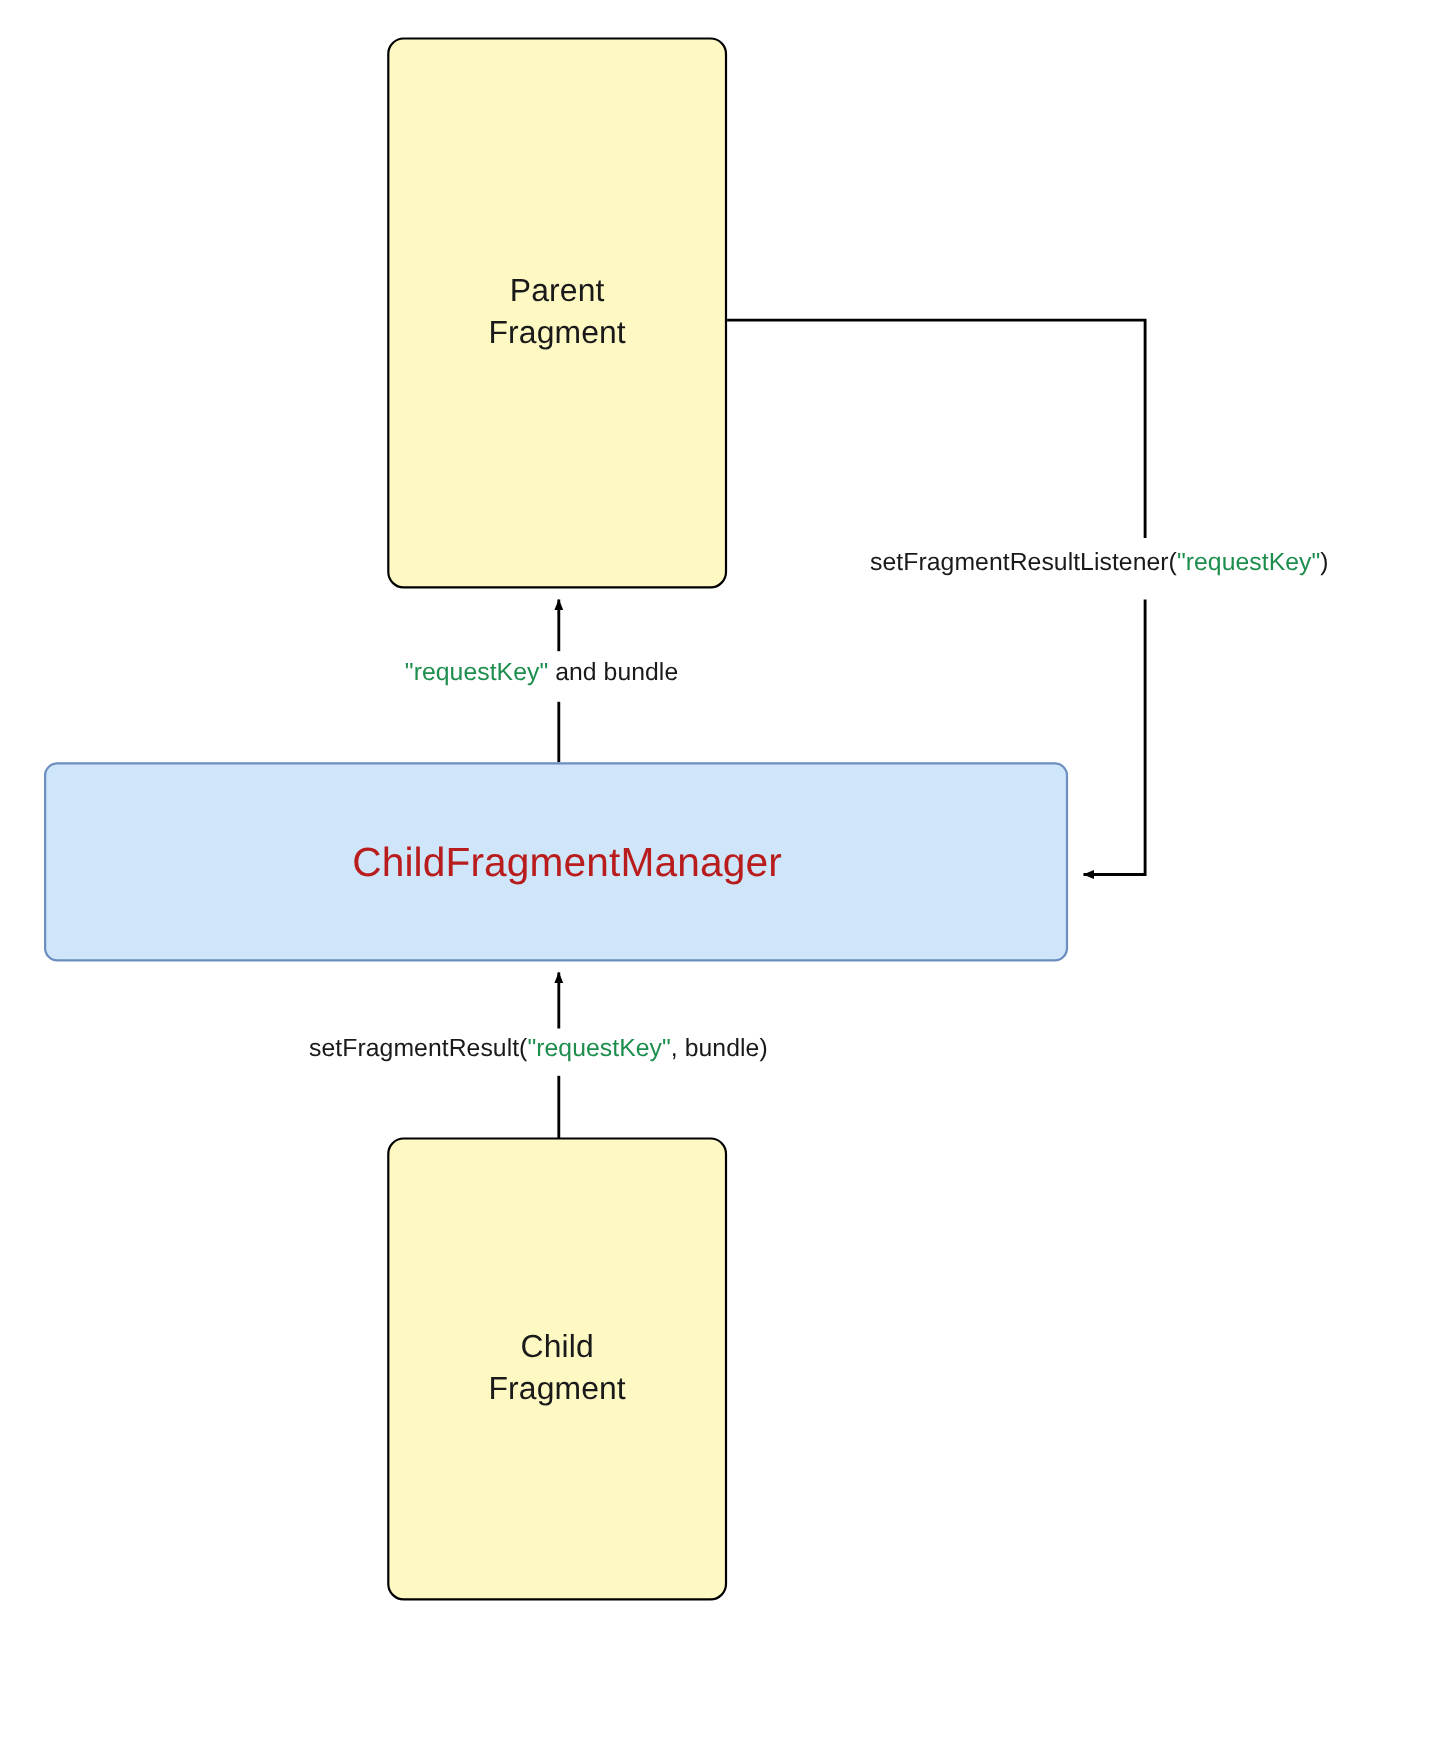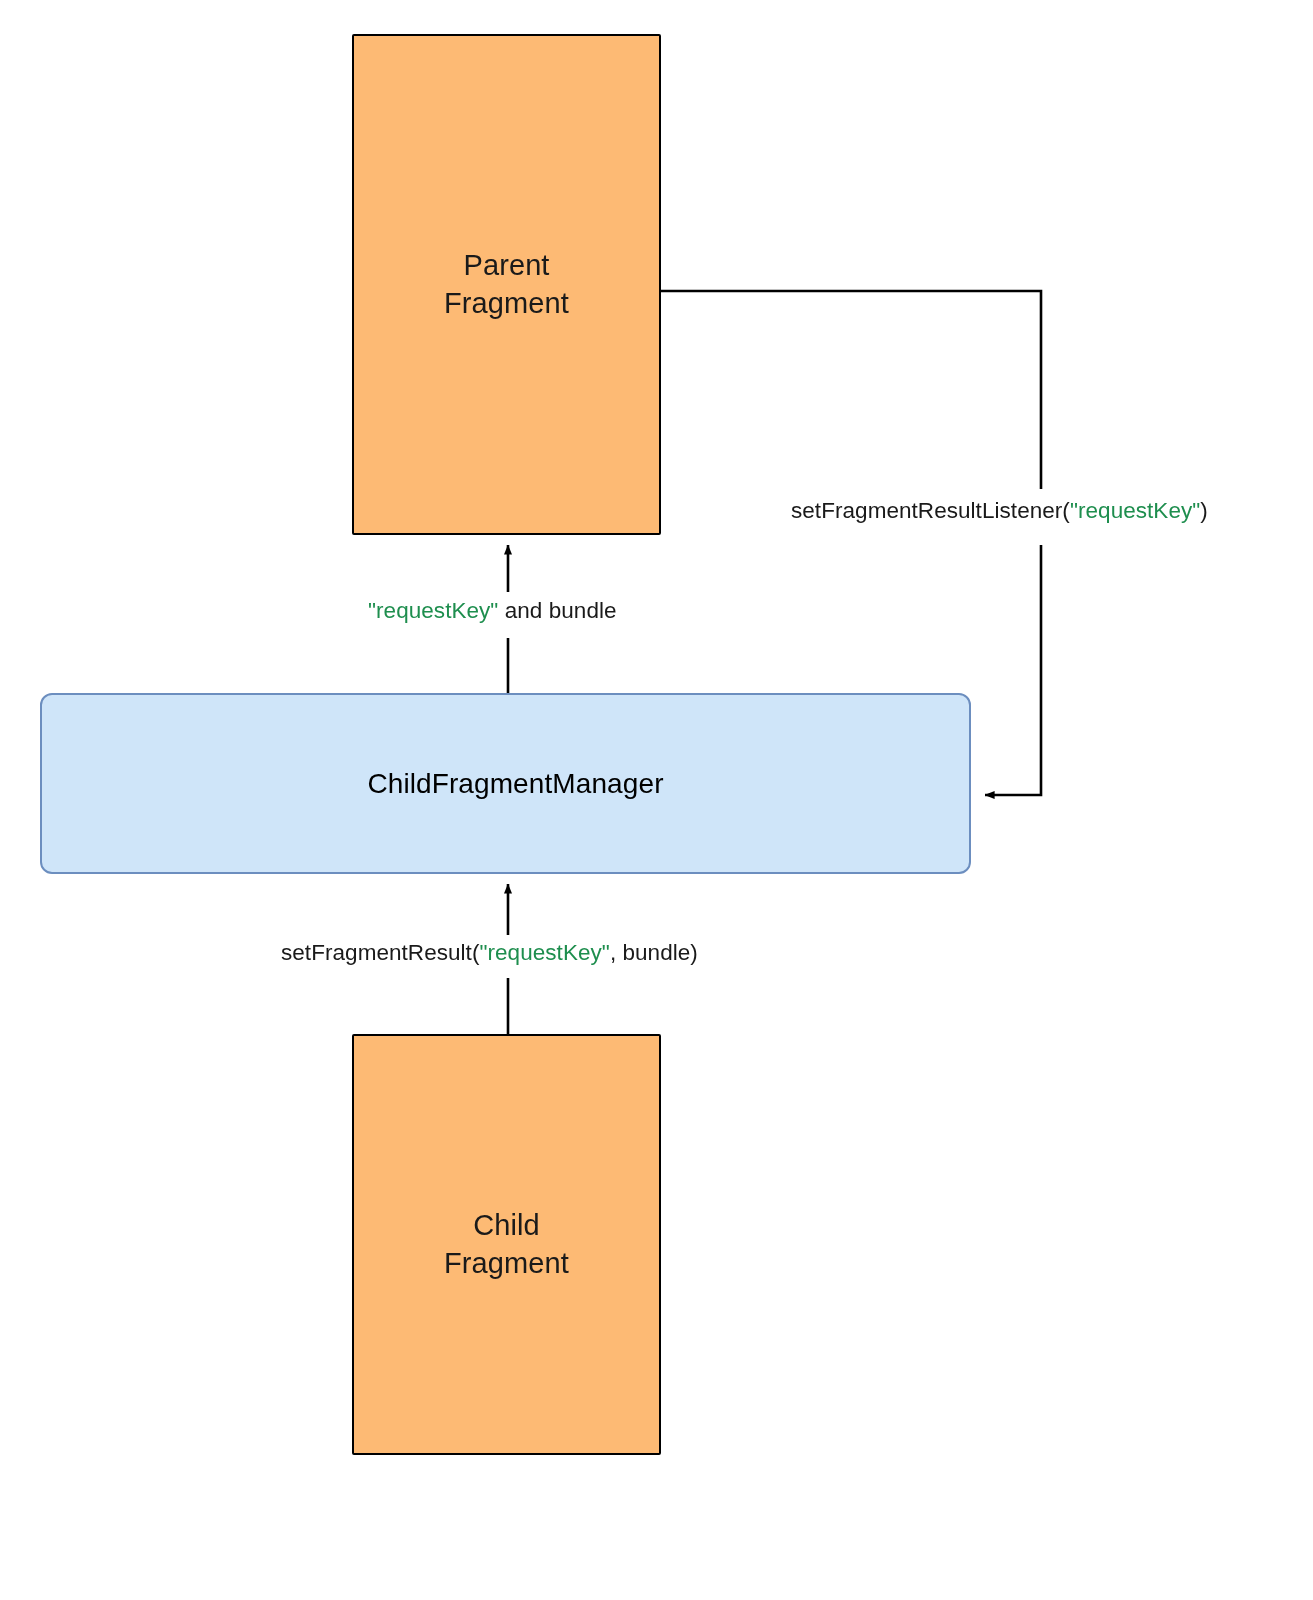--- a/index.html
+++ b/index.html
@@ -27,39 +27,39 @@
   .node-box {
     position: absolute;
     box-sizing: border-box;
     display: flex;
     align-items: center;
     justify-content: center;
     text-align: center;
   }
   .node-plain {
     border: 2.4px solid #000000;
-    border-radius: 2px;
-    background: #fdba74;
+    border-radius: 15px;
+    background: #fef9c3;
   }
   .node-highlight {
     border: 2.4px solid #6c8ebf;
     border-radius: 12px;
     background: #cfe5f9;
   }
   .node-label {
     font-size: 29px;
     line-height: 1.28;
     color: #1a1a1a;
     font-weight: 400;
     letter-spacing: 0.1px;
     white-space: pre-line;
   }
   .node-label-single {
-    font-size: 28px;
-    color: #000000;
+    font-size: 37px;
+    color: #b91c1c;
     font-weight: 400;
     letter-spacing: 0.1px;
     margin-left: 20px;
   }
   .edge-label {
     position: absolute;
     font-size: 22.5px;
     color: #1a1a1a;
     white-space: nowrap;
     letter-spacing: 0.05px;

